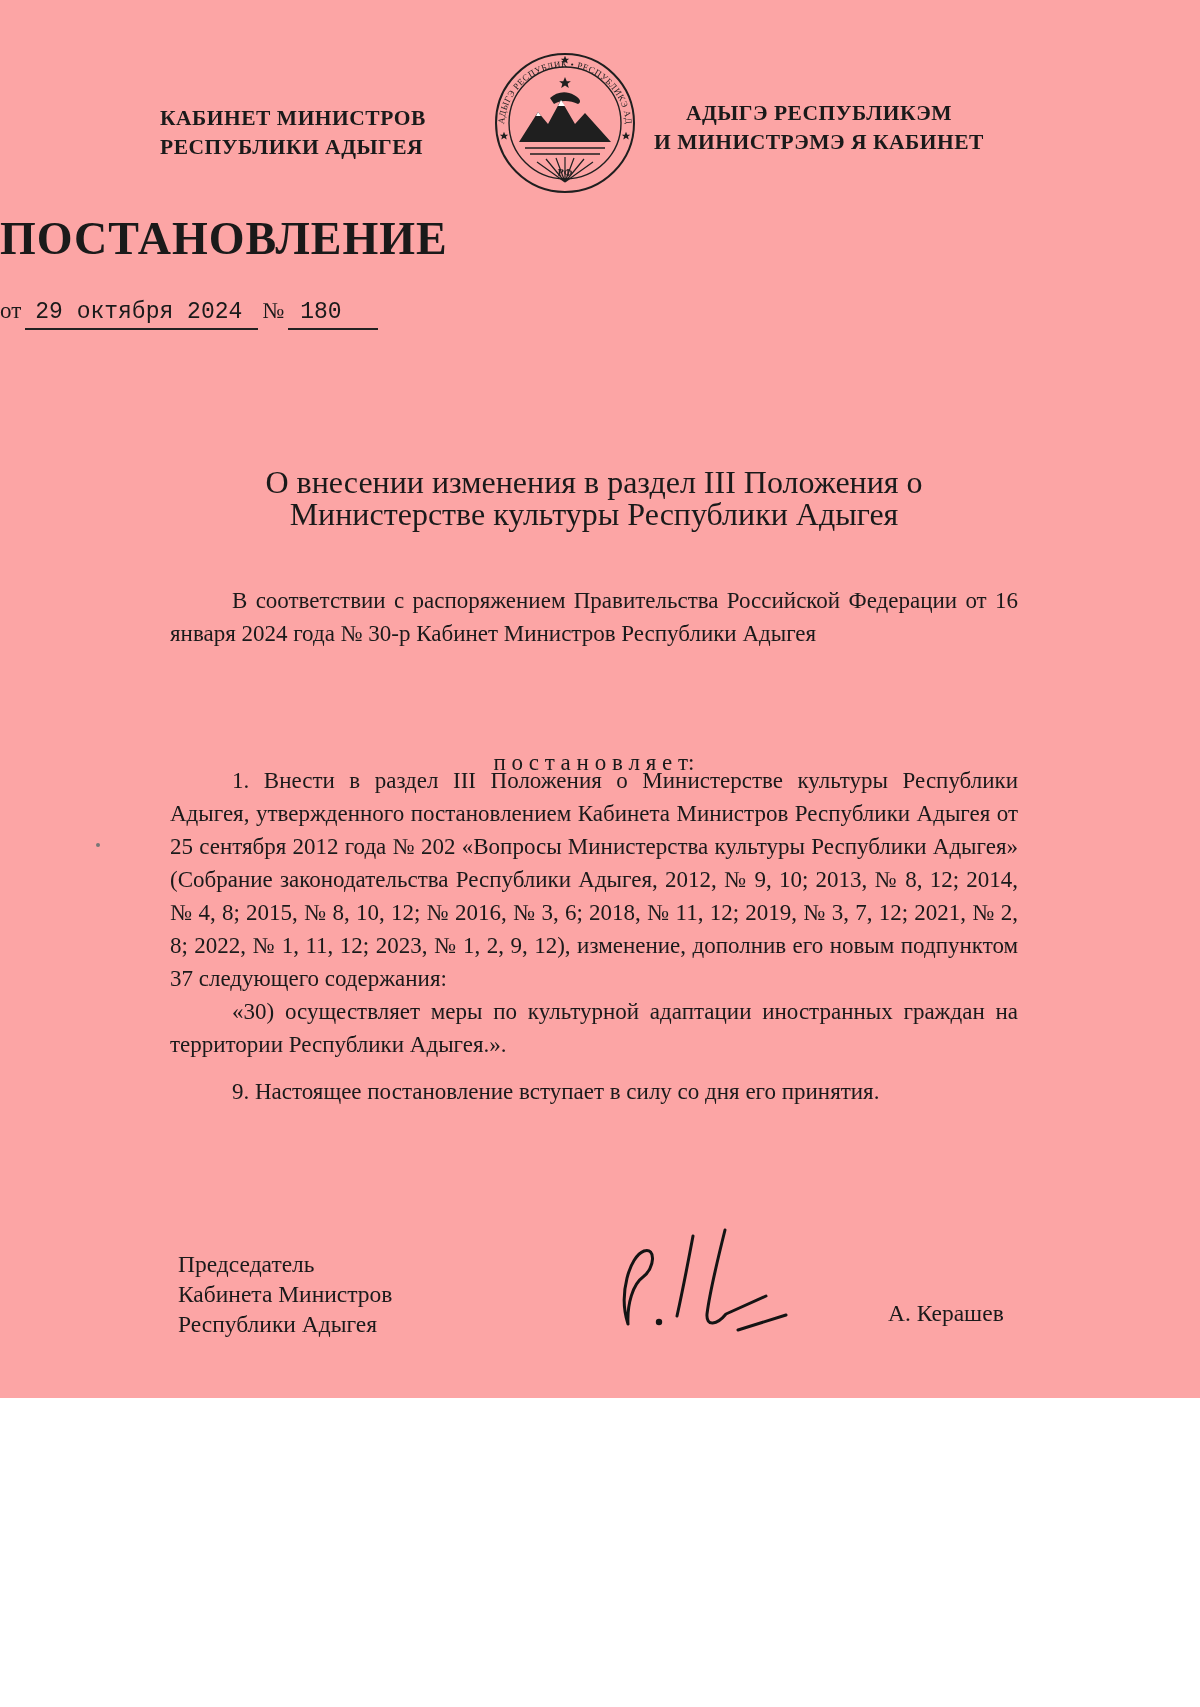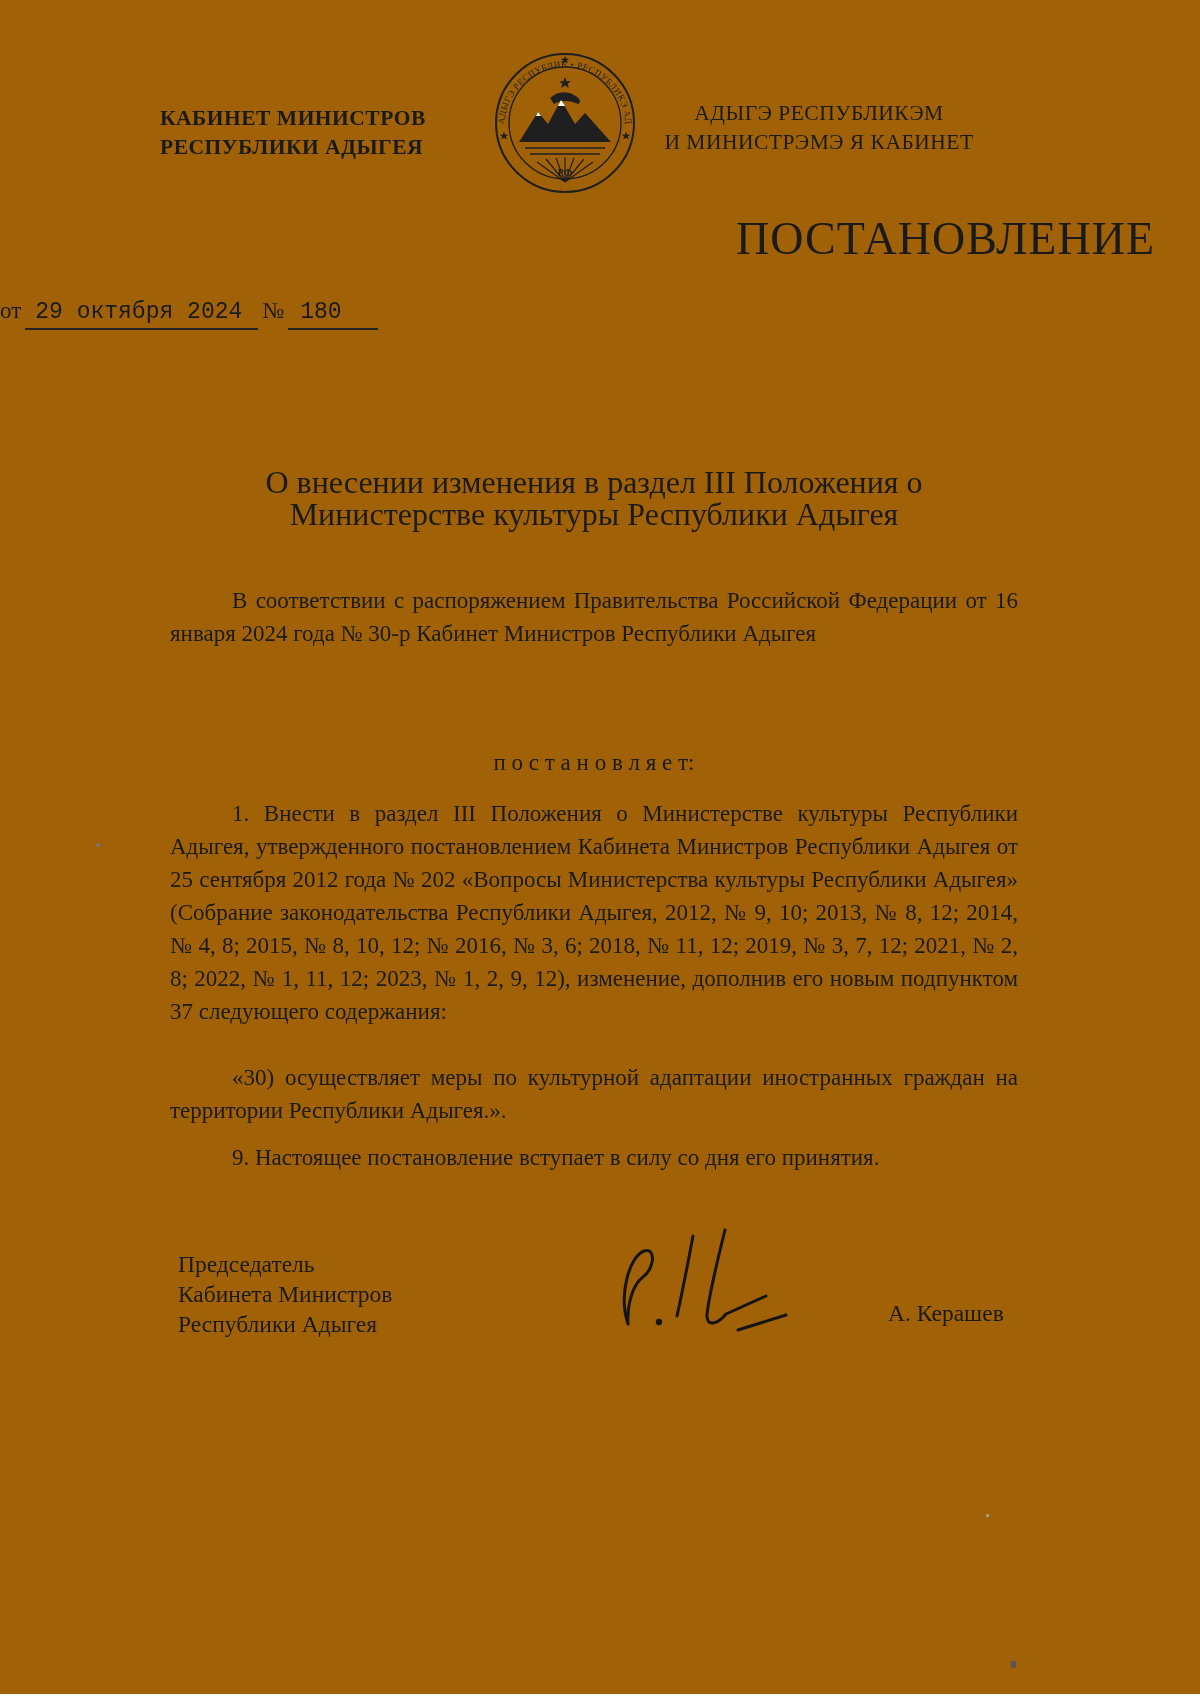--- a/index.html
+++ b/index.html
@@ -1,35 +1,35 @@
 <!DOCTYPE html>
 <html><head>
 <meta charset="utf-8">
 <style>
   * { margin:0; padding:0; box-sizing:border-box; }
   html, body { background:#ffffff; }
   body {
     width:1200px; height:1707px; margin:0 auto; position:relative;
     font-family:"Liberation Serif","DejaVu Serif",serif; color:#1a1a1a;
   }
-  .page { position:relative; width:1200px; height:1694px; background:#a16207; overflow:hidden; }
+  .page { position:relative; width:1200px; height:1398px; background:#fca5a5; overflow:hidden; }
 
   .org-left {
     position:absolute; left:160px; top:104px; width:330px;
     font-weight:bold; font-size:21.5px; line-height:29px; letter-spacing:0.5px;
   }
   .org-right {
     position:absolute; left:641px; top:99px; width:356px; text-align:center;
-    font-weight:normal; font-size:21.5px; line-height:29px; letter-spacing:0.5px;
+    font-weight:bold; font-size:21.5px; line-height:29px; letter-spacing:0.5px;
   }
   .emblem { position:absolute; left:492px; top:50px; width:146px; height:146px; }
 
   .title-row {
-    position:absolute; left:0; top:212px; width:1155px; text-align:right;
-    font-size:46px; letter-spacing:1px; font-weight:400;
+    position:absolute; left:0; top:212px; width:1155px; text-align:left;
+    font-size:46px; letter-spacing:1px; font-weight:700;
   }
   .date-row {
     position:absolute; left:0; top:298px; width:1155px; text-align:left;
     font-size:23px;
   }
   .date-row .u {
     display:inline-block; border-bottom:2px solid #222;
     padding:0 16px 3px 10px; margin:0 4px;
     font-family:"Liberation Mono","DejaVu Sans Mono",monospace; font-size:23px;
   }
@@ -46,21 +46,21 @@
     font-size:23px; line-height:33px; text-align:justify; text-indent:62px;
   }
   .resolves {
     position:absolute; left:170px; top:750px; width:848px;
     text-align:center; font-size:23px;
   }
   .content {
     position:absolute; left:170px; top:764px; width:848px;
     font-size:23px; line-height:33px; text-align:justify;
   }
-  .content p { text-indent:62px;margin-top:33px; }
+  .content p { text-indent:62px; }
   .content .item2 { margin-top:14px; }
 
   .signer { position:absolute; left:178px; top:1249px; font-size:23.5px; line-height:30px; }
   .signer-name { position:absolute; left:888px; top:1300px; font-size:23.5px; }
   .autograph { position:absolute; left:596px; top:1210px; width:205px; height:145px; }
 
   .artifact { position:absolute; background:#666; border-radius:50%; }
   .a1 { left:96px;  top:843px;  width:4px; height:4px; background:#777; }
   .a2 { left:986px; top:1514px; width:3px; height:3px; background:#aaa; }
   .a3 { left:1011px; top:1661px; width:5px; height:7px; background:#555; border-radius:1px; }

